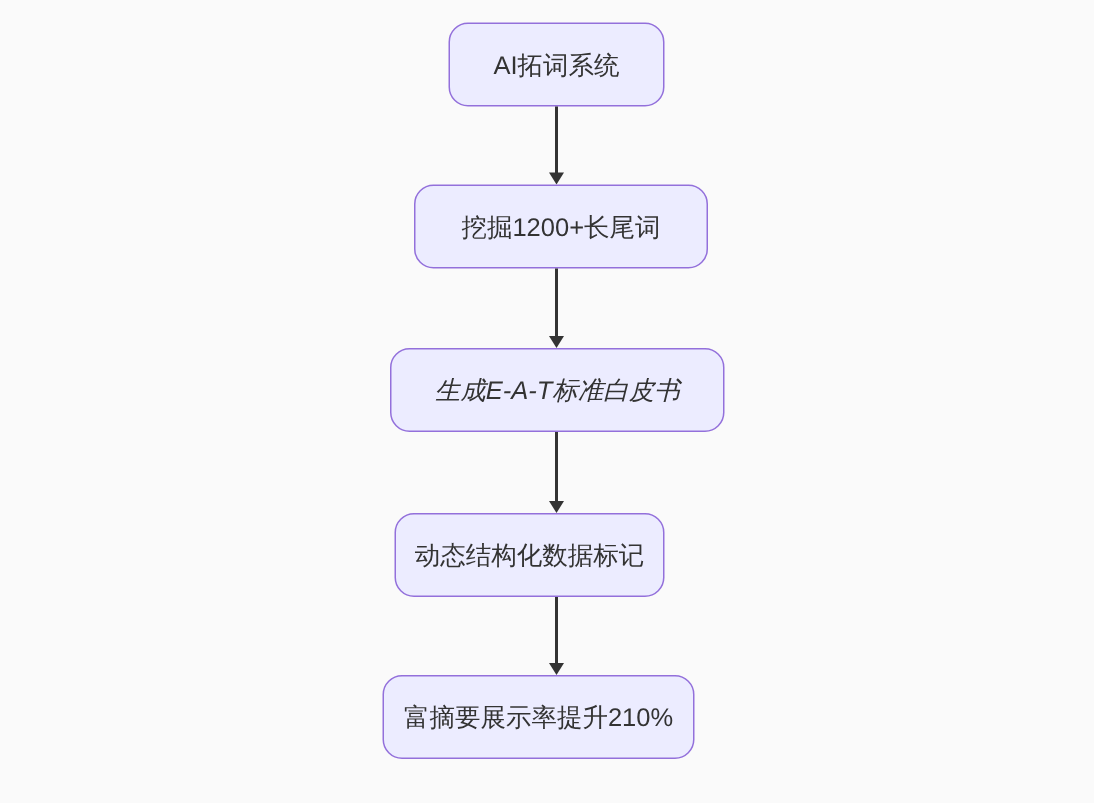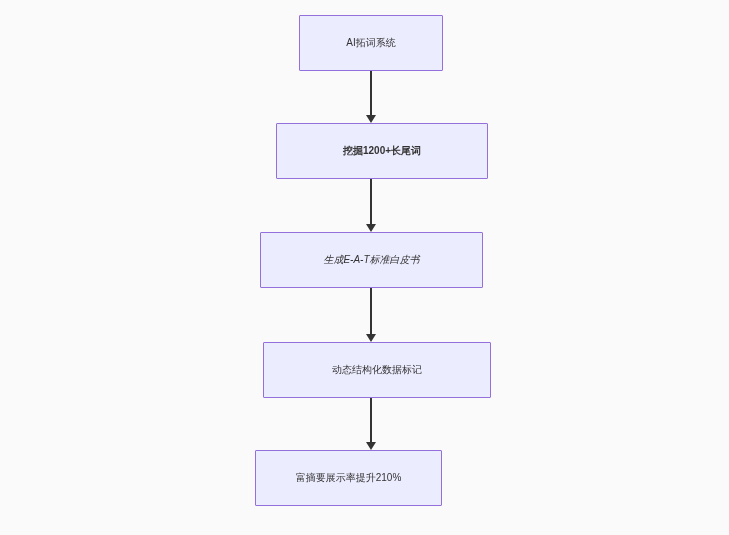--- a/index.html
+++ b/index.html
@@ -18,35 +18,35 @@
     position: absolute;
     top: 0; left: 0;
     width: 729px;
     height: 535px;
   }
   .node {
     position: absolute;
     box-sizing: border-box;
     background: #ECECFF;
     border: 1px solid #9370DB;
-    border-radius: 1px;
+    border-radius: 13px;
     color: #333333;
-    font-size: 10px;
+    font-size: 17px;
     display: flex;
     align-items: center;
     justify-content: center;
     text-align: center;
     white-space: nowrap;
     height: 56px;
   }
   .node-1 { left: 299px; top: 15px;  width: 144px; }
-  .node-2 { left: 276px; top: 123px; width: 212px; font-weight: bold; }
+  .node-2 { left: 276px; top: 123px; width: 196px; }
   .node-3 { left: 260px; top: 232px; width: 223px; font-style: italic; }
-  .node-4 { left: 263px; top: 342px; width: 228px; }
-  .node-5 { left: 255px; top: 450px; width: 187px; }
+  .node-4 { left: 263px; top: 342px; width: 180px; }
+  .node-5 { left: 255px; top: 450px; width: 208px; }
 
   .arrow {
     position: absolute;
     left: 365px;      
     width: 12px;
   }
   .arrow .shaft {
     position: absolute;
     left: 5px;        
     top: 0;

